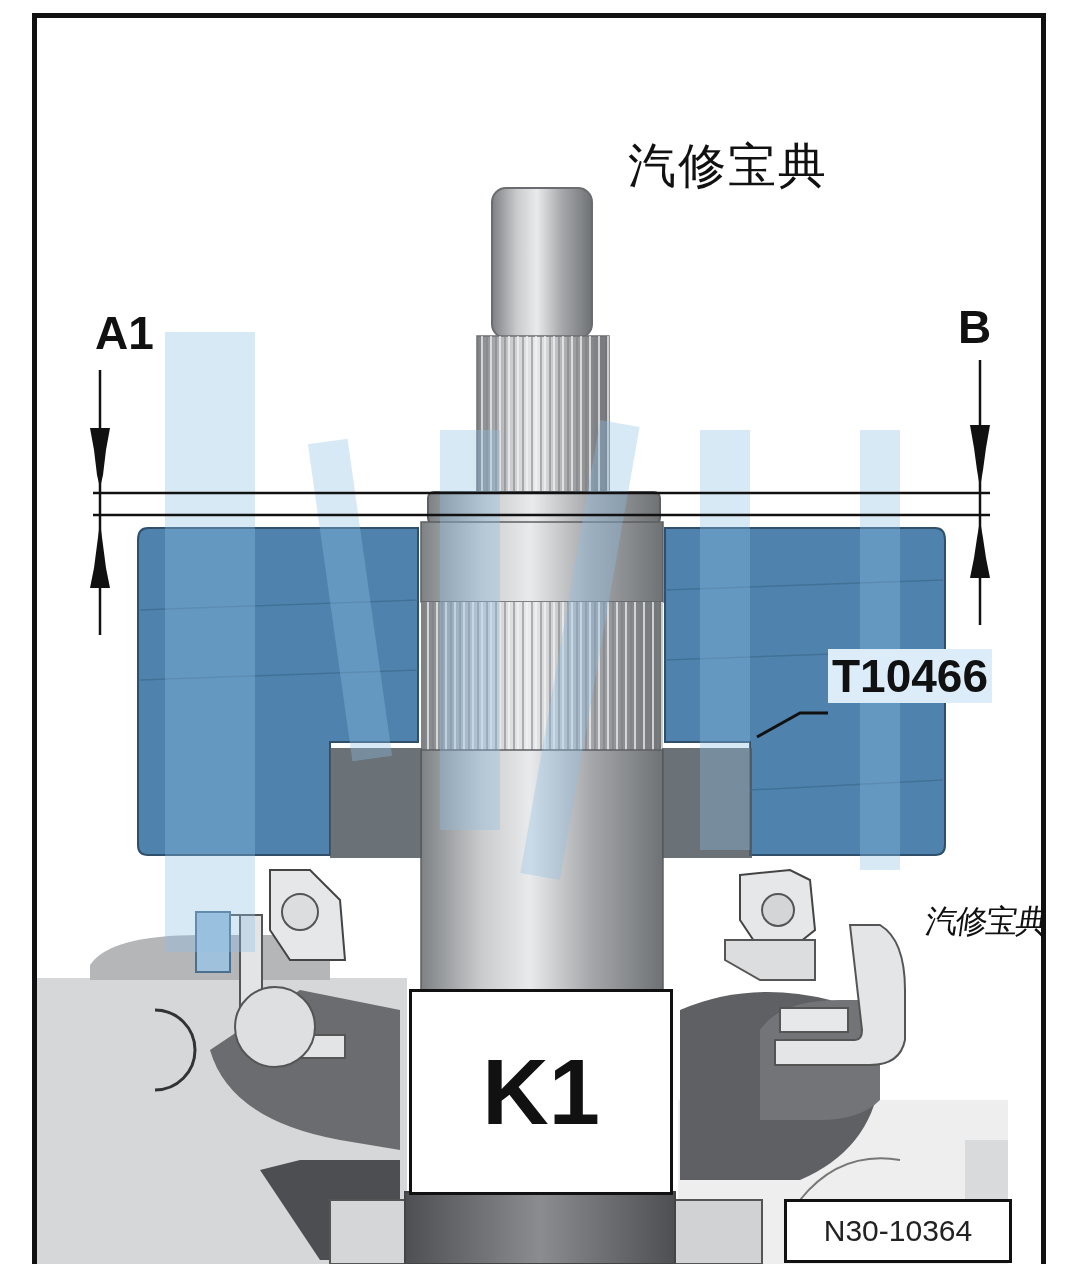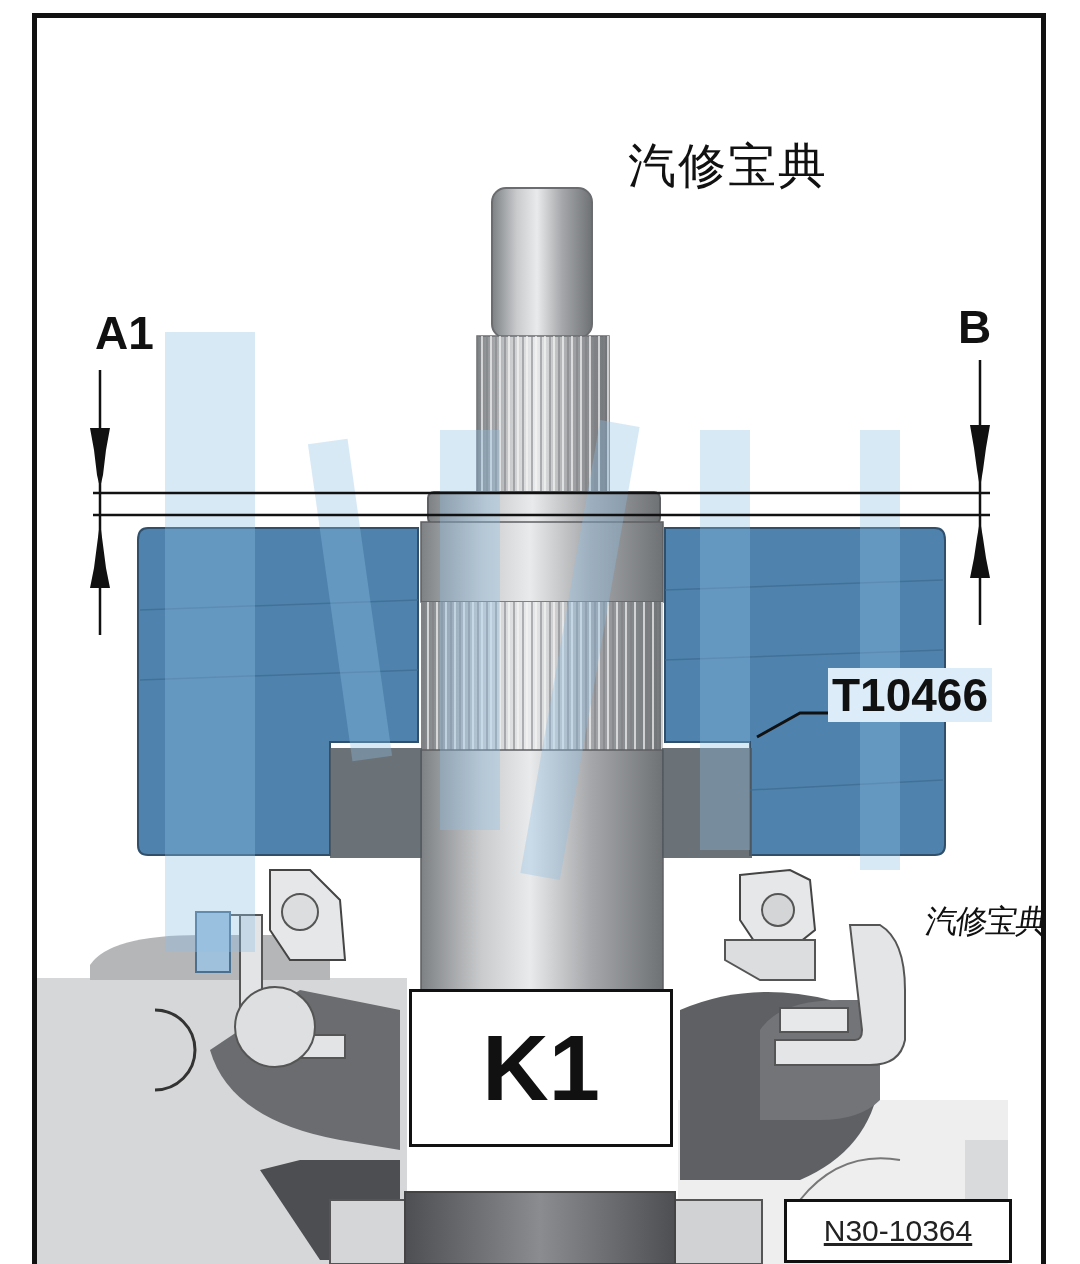--- a/index.html
+++ b/index.html
@@ -3,25 +3,25 @@
   <meta charset="utf-8">
   <style>
     html, body { margin: 0; padding: 0; background: #ffffff; }
     body { width: 1080px; height: 1264px; position: relative; overflow: hidden; font-family: "Liberation Sans", sans-serif; }
     #canvas { position: absolute; left: 0; top: 0; width: 1080px; height: 1264px; }
     .frame { position: absolute; left: 32px; top: 13px; width: 1014px; height: 1270px; border-left: 5px solid #111; border-top: 5px solid #111; border-right: 5px solid #111; box-sizing: border-box; }
     .lbl { position: absolute; color: #111; white-space: nowrap; }
     .wm-top { left: 628px; top: 134px; font-size: 48px; letter-spacing: 2px; font-family: "DejaVu Sans", sans-serif; }
     .lbl-a1 { left: 78px; top: 306px; font-size: 46px; font-weight: bold; margin-left: 17px; }
     .lbl-b { left: 958px; top: 300px; font-size: 46px; font-weight: bold; }
-    .lbl-tool { left: 828px; top: 668px; font-size: 46px; font-weight: bold; background: #dcecf8; padding: 0 4px; }
-    .k1-box { position: absolute; left: 409px; top: 989px; width: 264px; height: 158px; background: #fff; border: 3px solid #111; box-sizing: border-box; display: flex; align-items: center; justify-content: center; }
+    .lbl-tool { left: 828px; top: 649px; font-size: 46px; font-weight: bold; background: #dcecf8; padding: 0 4px; }
+    .k1-box { position: absolute; left: 409px; top: 989px; width: 264px; height: 206px; background: #fff; border: 3px solid #111; box-sizing: border-box; display: flex; align-items: center; justify-content: center; }
     .k1-text { font-size: 92px; font-weight: bold; color: #111; }
     .fig-box { position: absolute; left: 784px; top: 1199px; width: 228px; height: 64px; background: #fff; border: 3px solid #111; box-sizing: border-box; display: flex; align-items: center; justify-content: center; }
-    .fig-text { font-size: 30px; color: #222; text-decoration: underline; }
+    .fig-text { font-size: 30px; color: #222; }
     .wm-side { left: 926px; top: 900px; font-size: 32px; font-family: "DejaVu Serif", serif; color: #111; letter-spacing: -2px; transform: skewX(-8deg); }
   </style>
 </head>
 <body>
 
 <div class="frame"></div>
 
 <svg id="canvas" viewBox="0 0 1080 1264">
   <defs>
     <linearGradient id="shaftGrad" x1="0" x2="1" y1="0" y2="0">

